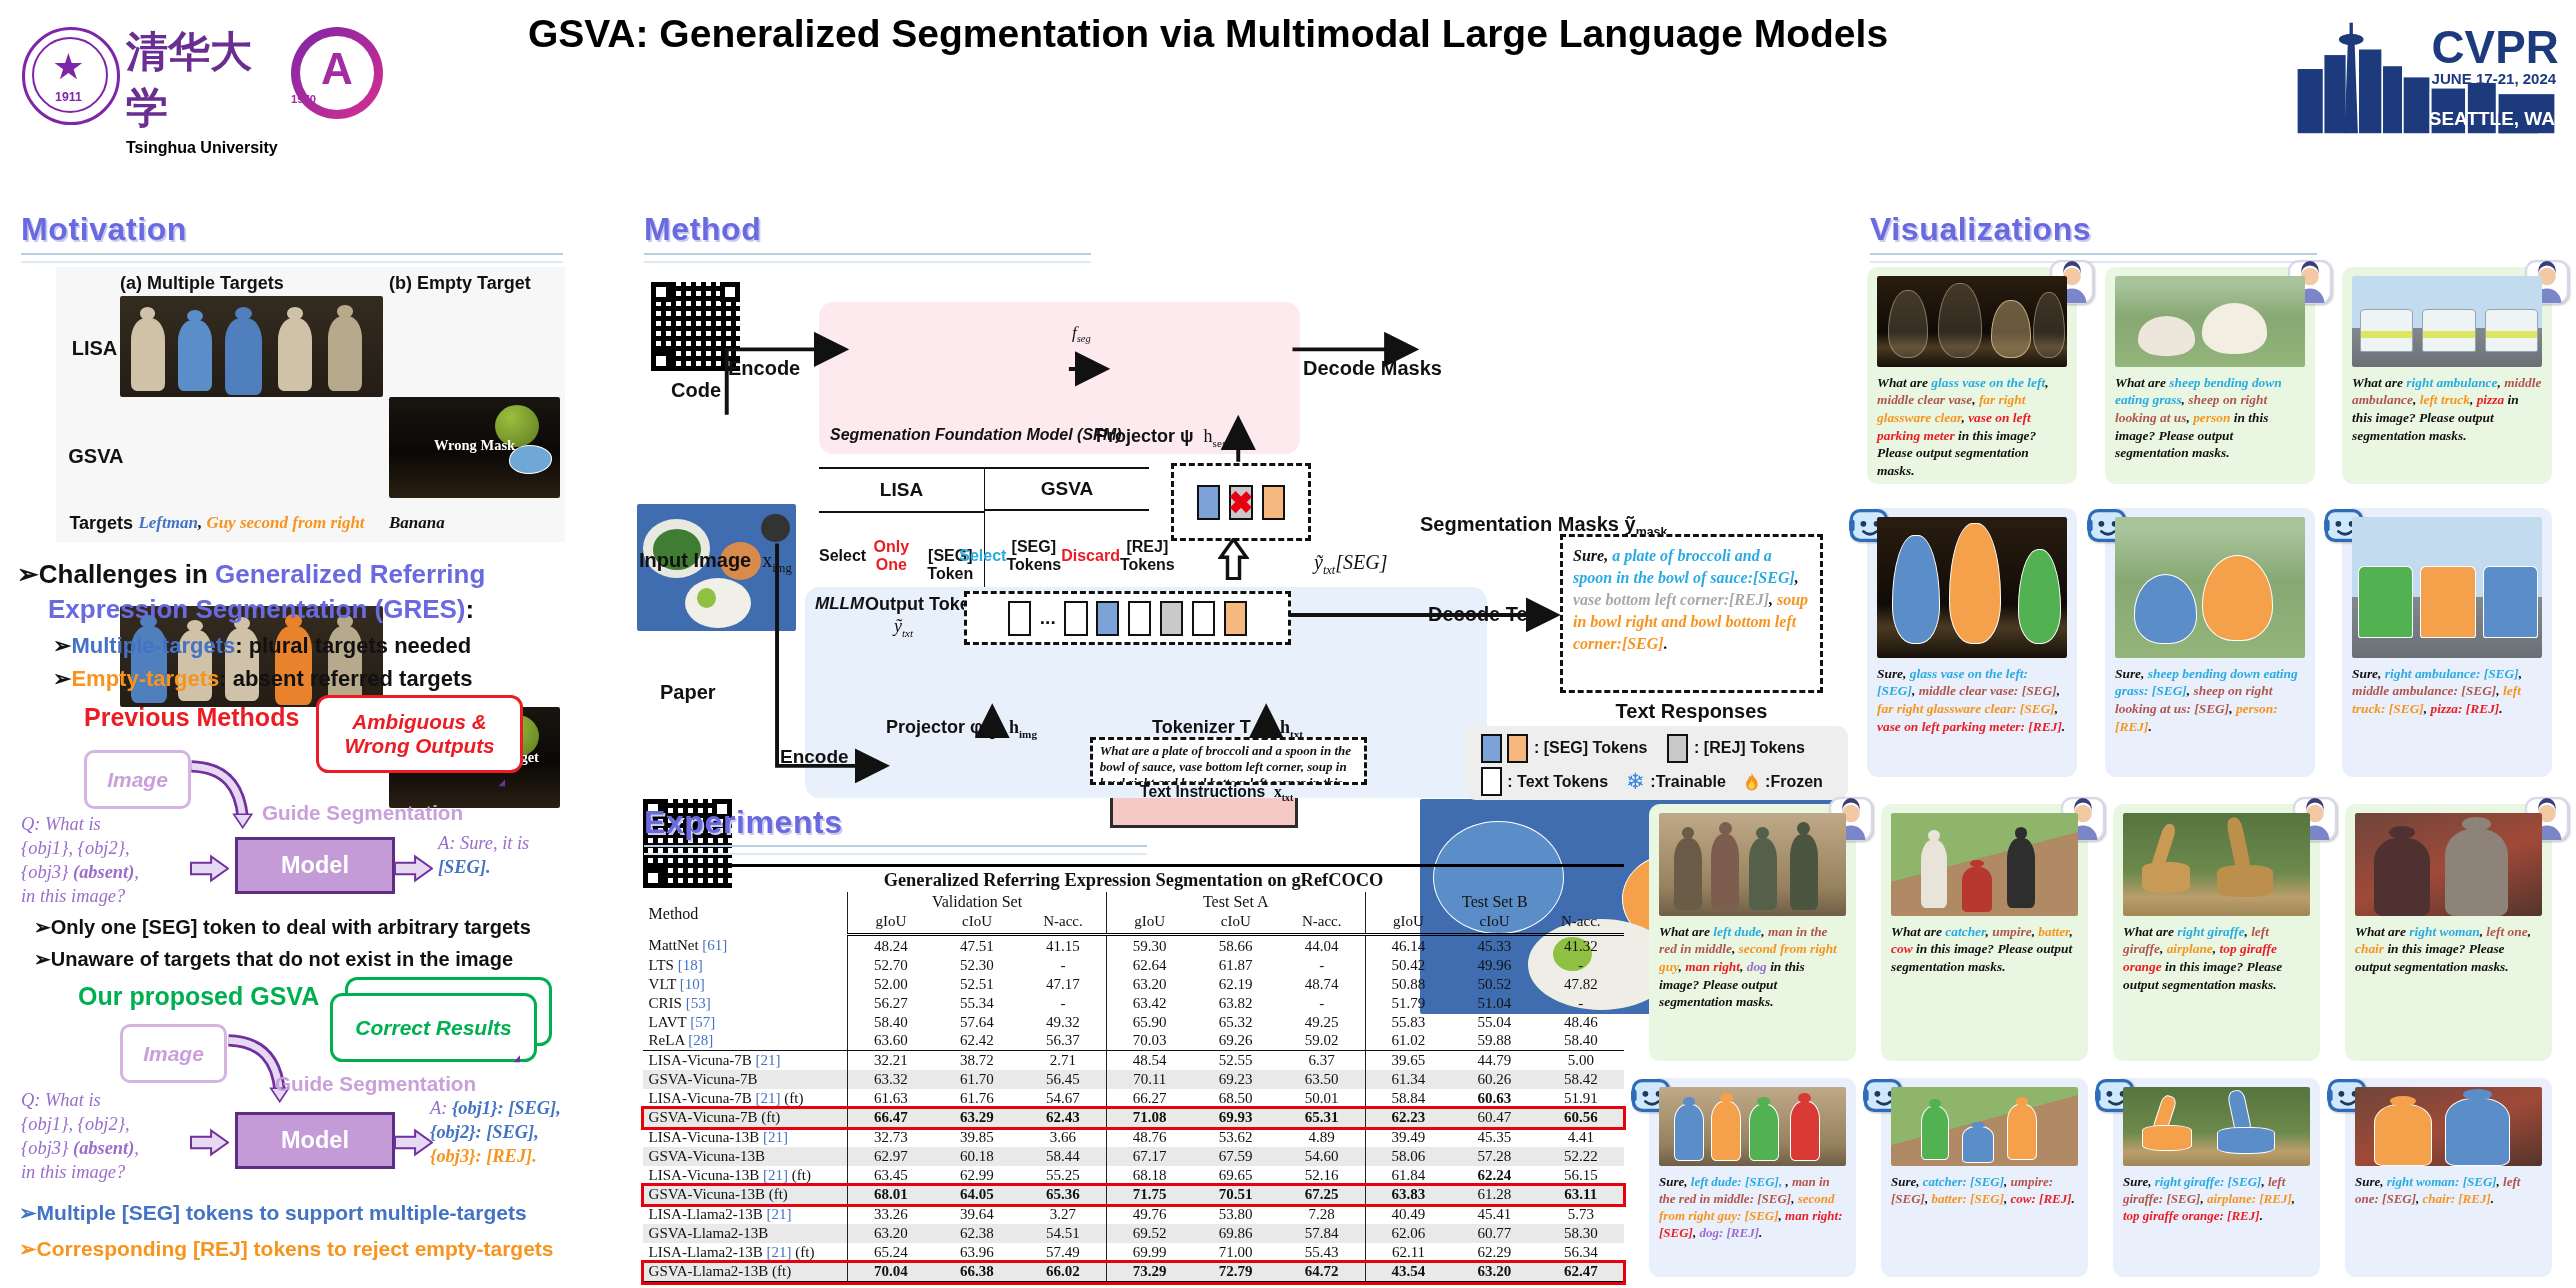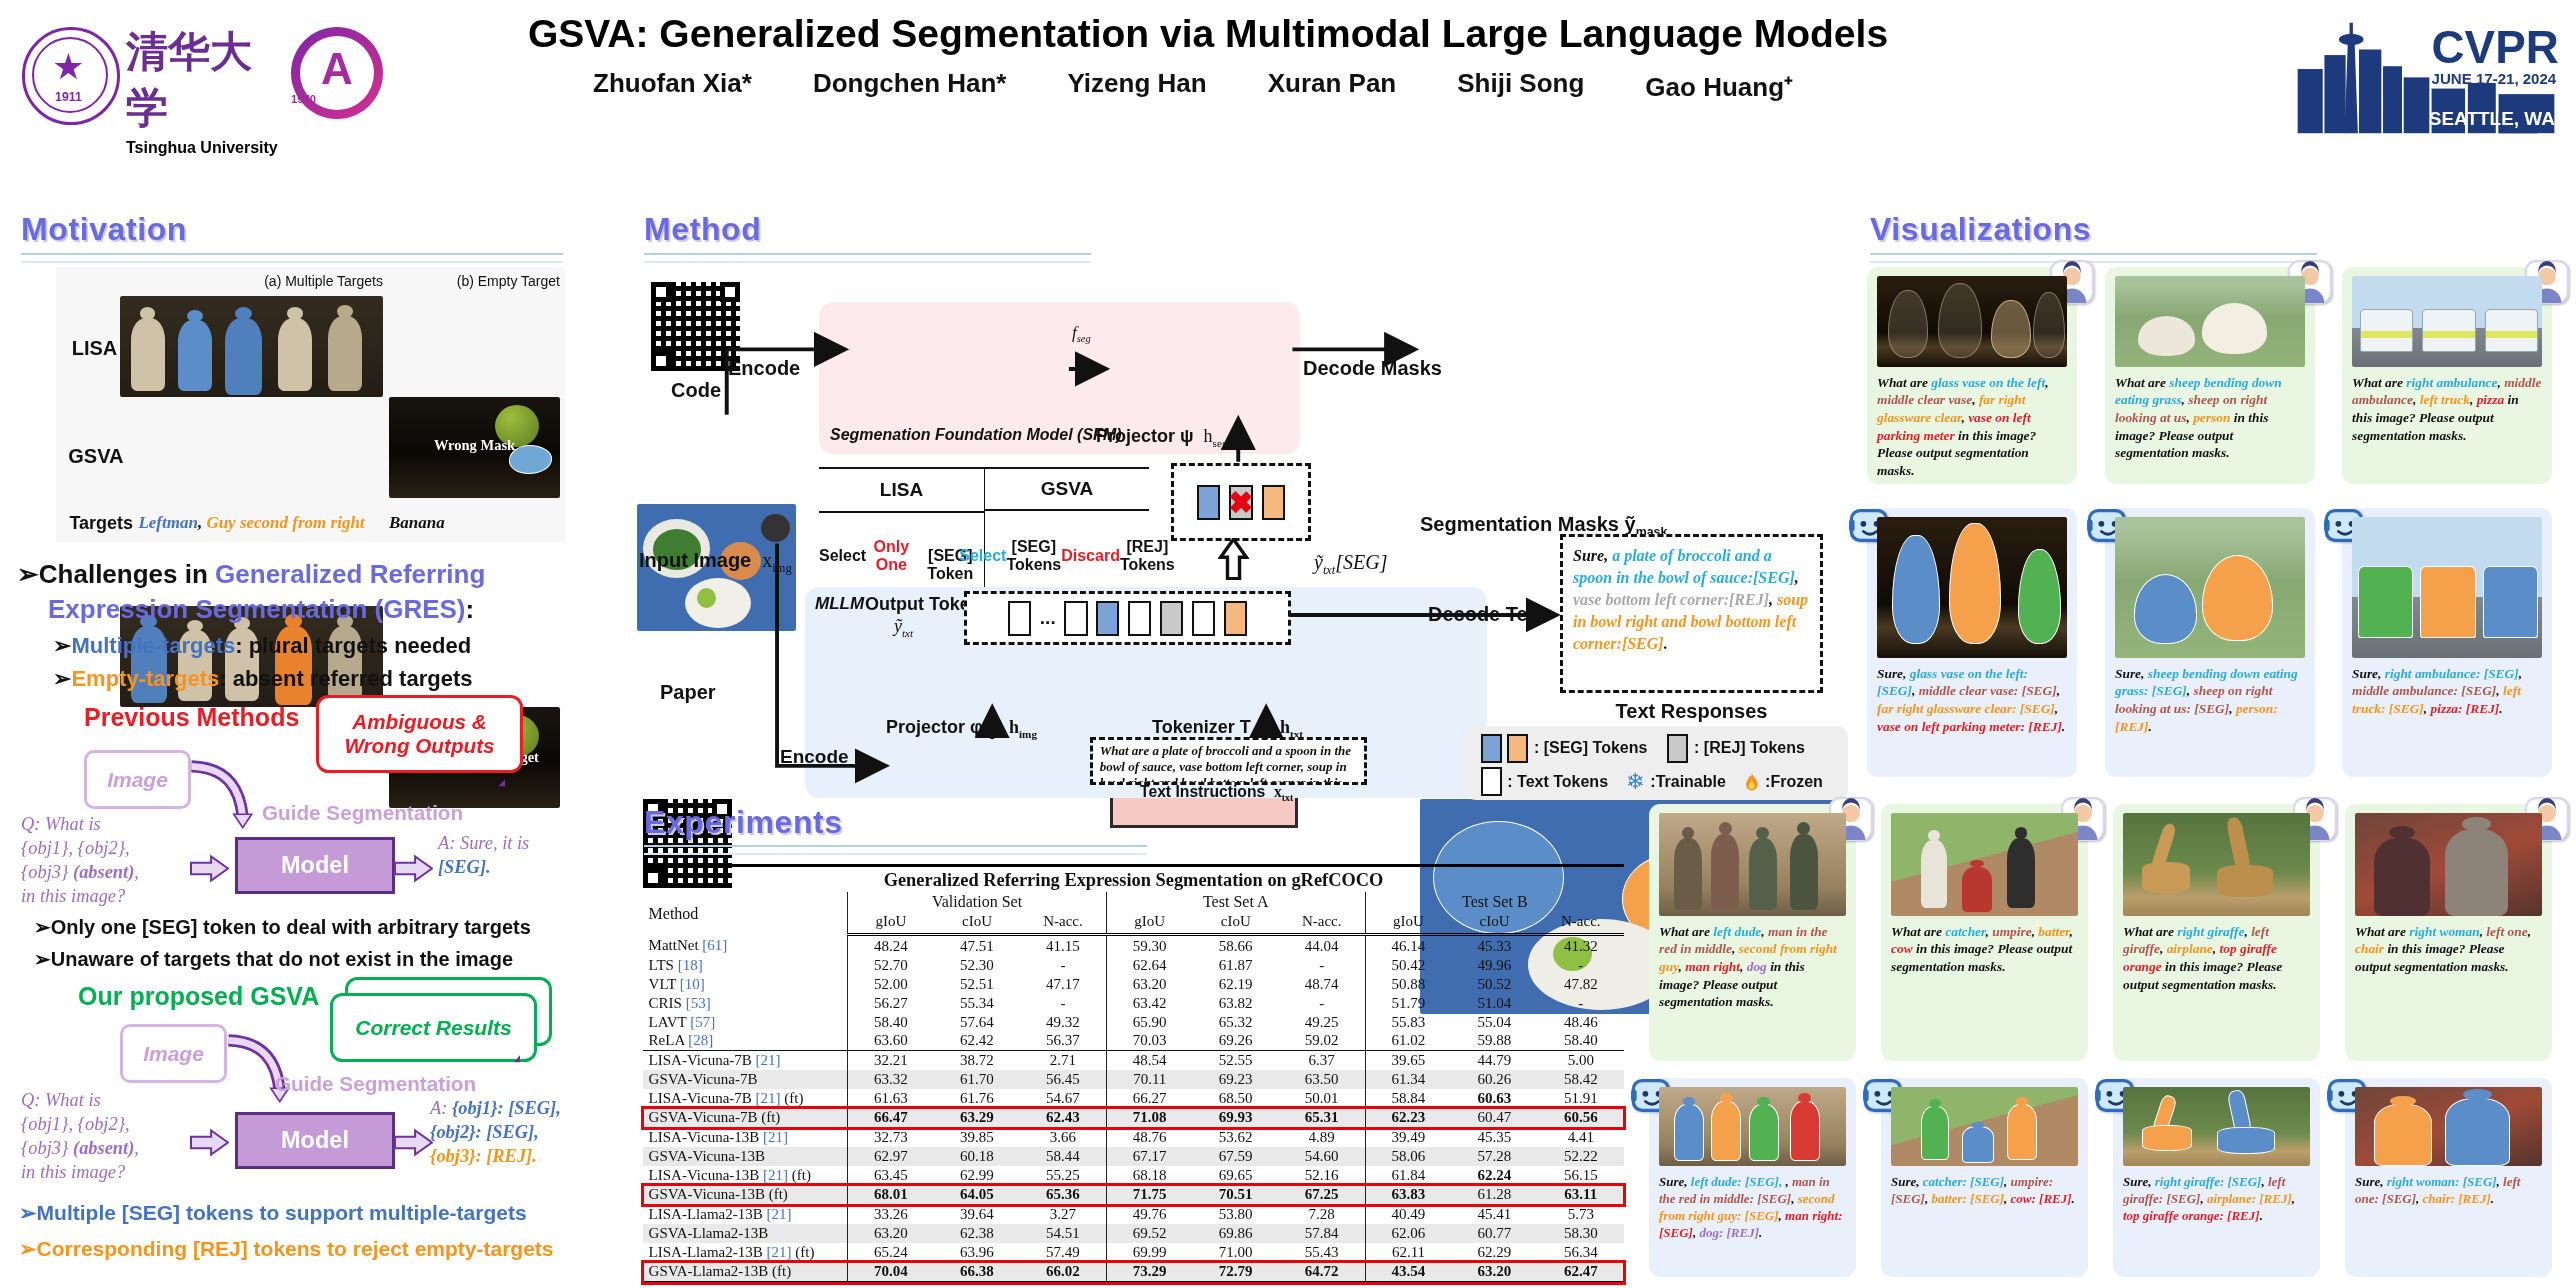--- a/index.html
+++ b/index.html
@@ -15,21 +15,21 @@
   .b{font-weight:700;}
   .pre{white-space:pre-line;}
   sub{font-size:62%;}
   
   .title{font-size:39px;font-weight:800;color:#000;}
   .authors{font-size:26px;font-weight:600;display:flex;gap:61px;}
   .affil{font-size:23.5px;font-weight:600;}
   .seal{border-radius:50%;}
   
   .mot-panel{background:#f7f7f7;}
-  .mot-colhead{font-size:14px;font-weight:400;text-align:right;}
+  .mot-colhead{font-size:18px;font-weight:700;text-align:left;}
   .mot-rowlab{font-size:20px;font-weight:800;}
   .photo{position:relative;overflow:hidden;border-radius:2.2px;}
   .plabel{position:absolute;width:100%;text-align:center;color:#fff;font-family:"Liberation Serif",serif;font-weight:700;}
   
   .fig{position:absolute;border-radius:42% 42% 16% 16%/30% 30% 10% 10%;}
   .fig::before{content:"";position:absolute;top:-15%;left:27%;width:46%;height:17%;border-radius:50%;background:inherit;}
   .blob{position:absolute;border-radius:48% 52% 55% 45%/55% 48% 52% 45%;}
   .vase{position:absolute;border-radius:46% 46% 44% 44%/62% 62% 34% 34%;}
   .sheepb{position:absolute;border-radius:55% 55% 48% 48%/62% 62% 42% 42%;}
   .truckb{position:absolute;border-radius:10% 10% 5% 5%;}
@@ -155,28 +155,20 @@
     <div style="font-size:16px;font-weight:700;color:#000000;margin-top:3.4px">Tsinghua University</div>
   </div>
   <div class="abs" style="left:291px;top:27px;width:92px;height:92px">
     <div class="abs seal" style="left:0;top:0;width:92px;height:92px;background:linear-gradient(135deg,#7d26a8,#d6308f)"></div>
     <div class="abs seal" style="left:9px;top:9px;width:74px;height:74px;background:#fff"></div>
     <div class="abs" style="left:0;top:17px;width:92px;text-align:center;font-size:44px;font-weight:800;color:#a22ca0">A</div>
     <div class="abs" style="left:0;top:66px;width:92px;text-align:left;font-size:11.2px;color:#a22ca0;font-weight:700">1970</div>
   </div>
 
   <div class="abs title" style="left:442px;top:12.3px;width:1532px;text-align:center">GSVA: Generalized Segmentation via Multimodal Large Language Models</div>
-  <div class="abs authors" style="left:593px;top:68px">
-    <span>Zhuofan Xia*</span>
-    <span>Dongchen Han*</span>
-    <span>Yizeng Han</span>
-    <span>Xuran Pan</span>
-    <span>Shiji Song</span>
-    <span>Gao Huang⁺</span>
-  </div>
 
   <svg class="abs" style="left:2292px;top:15.7px" width="268" height="120" viewBox="0 0 480 215">
     <text x="250" y="85" font-size="82" font-weight="800" fill="#1d3a7c" font-family="Liberation Sans,sans-serif">CVPR</text>
     <text x="250" y="122" font-size="27" font-weight="800" fill="#1d3a7c" font-family="Liberation Sans,sans-serif">JUNE 17-21, 2024</text>
     <g fill="#1d3a7c">
       <rect x="10" y="95" width="45" height="115"></rect>
         <rect x="58" y="70" width="38" height="140"></rect>
       <rect x="120" y="60" width="40" height="150"></rect>
         <rect x="163" y="90" width="34" height="120"></rect>
       <rect x="200" y="110" width="46" height="100"></rect>

